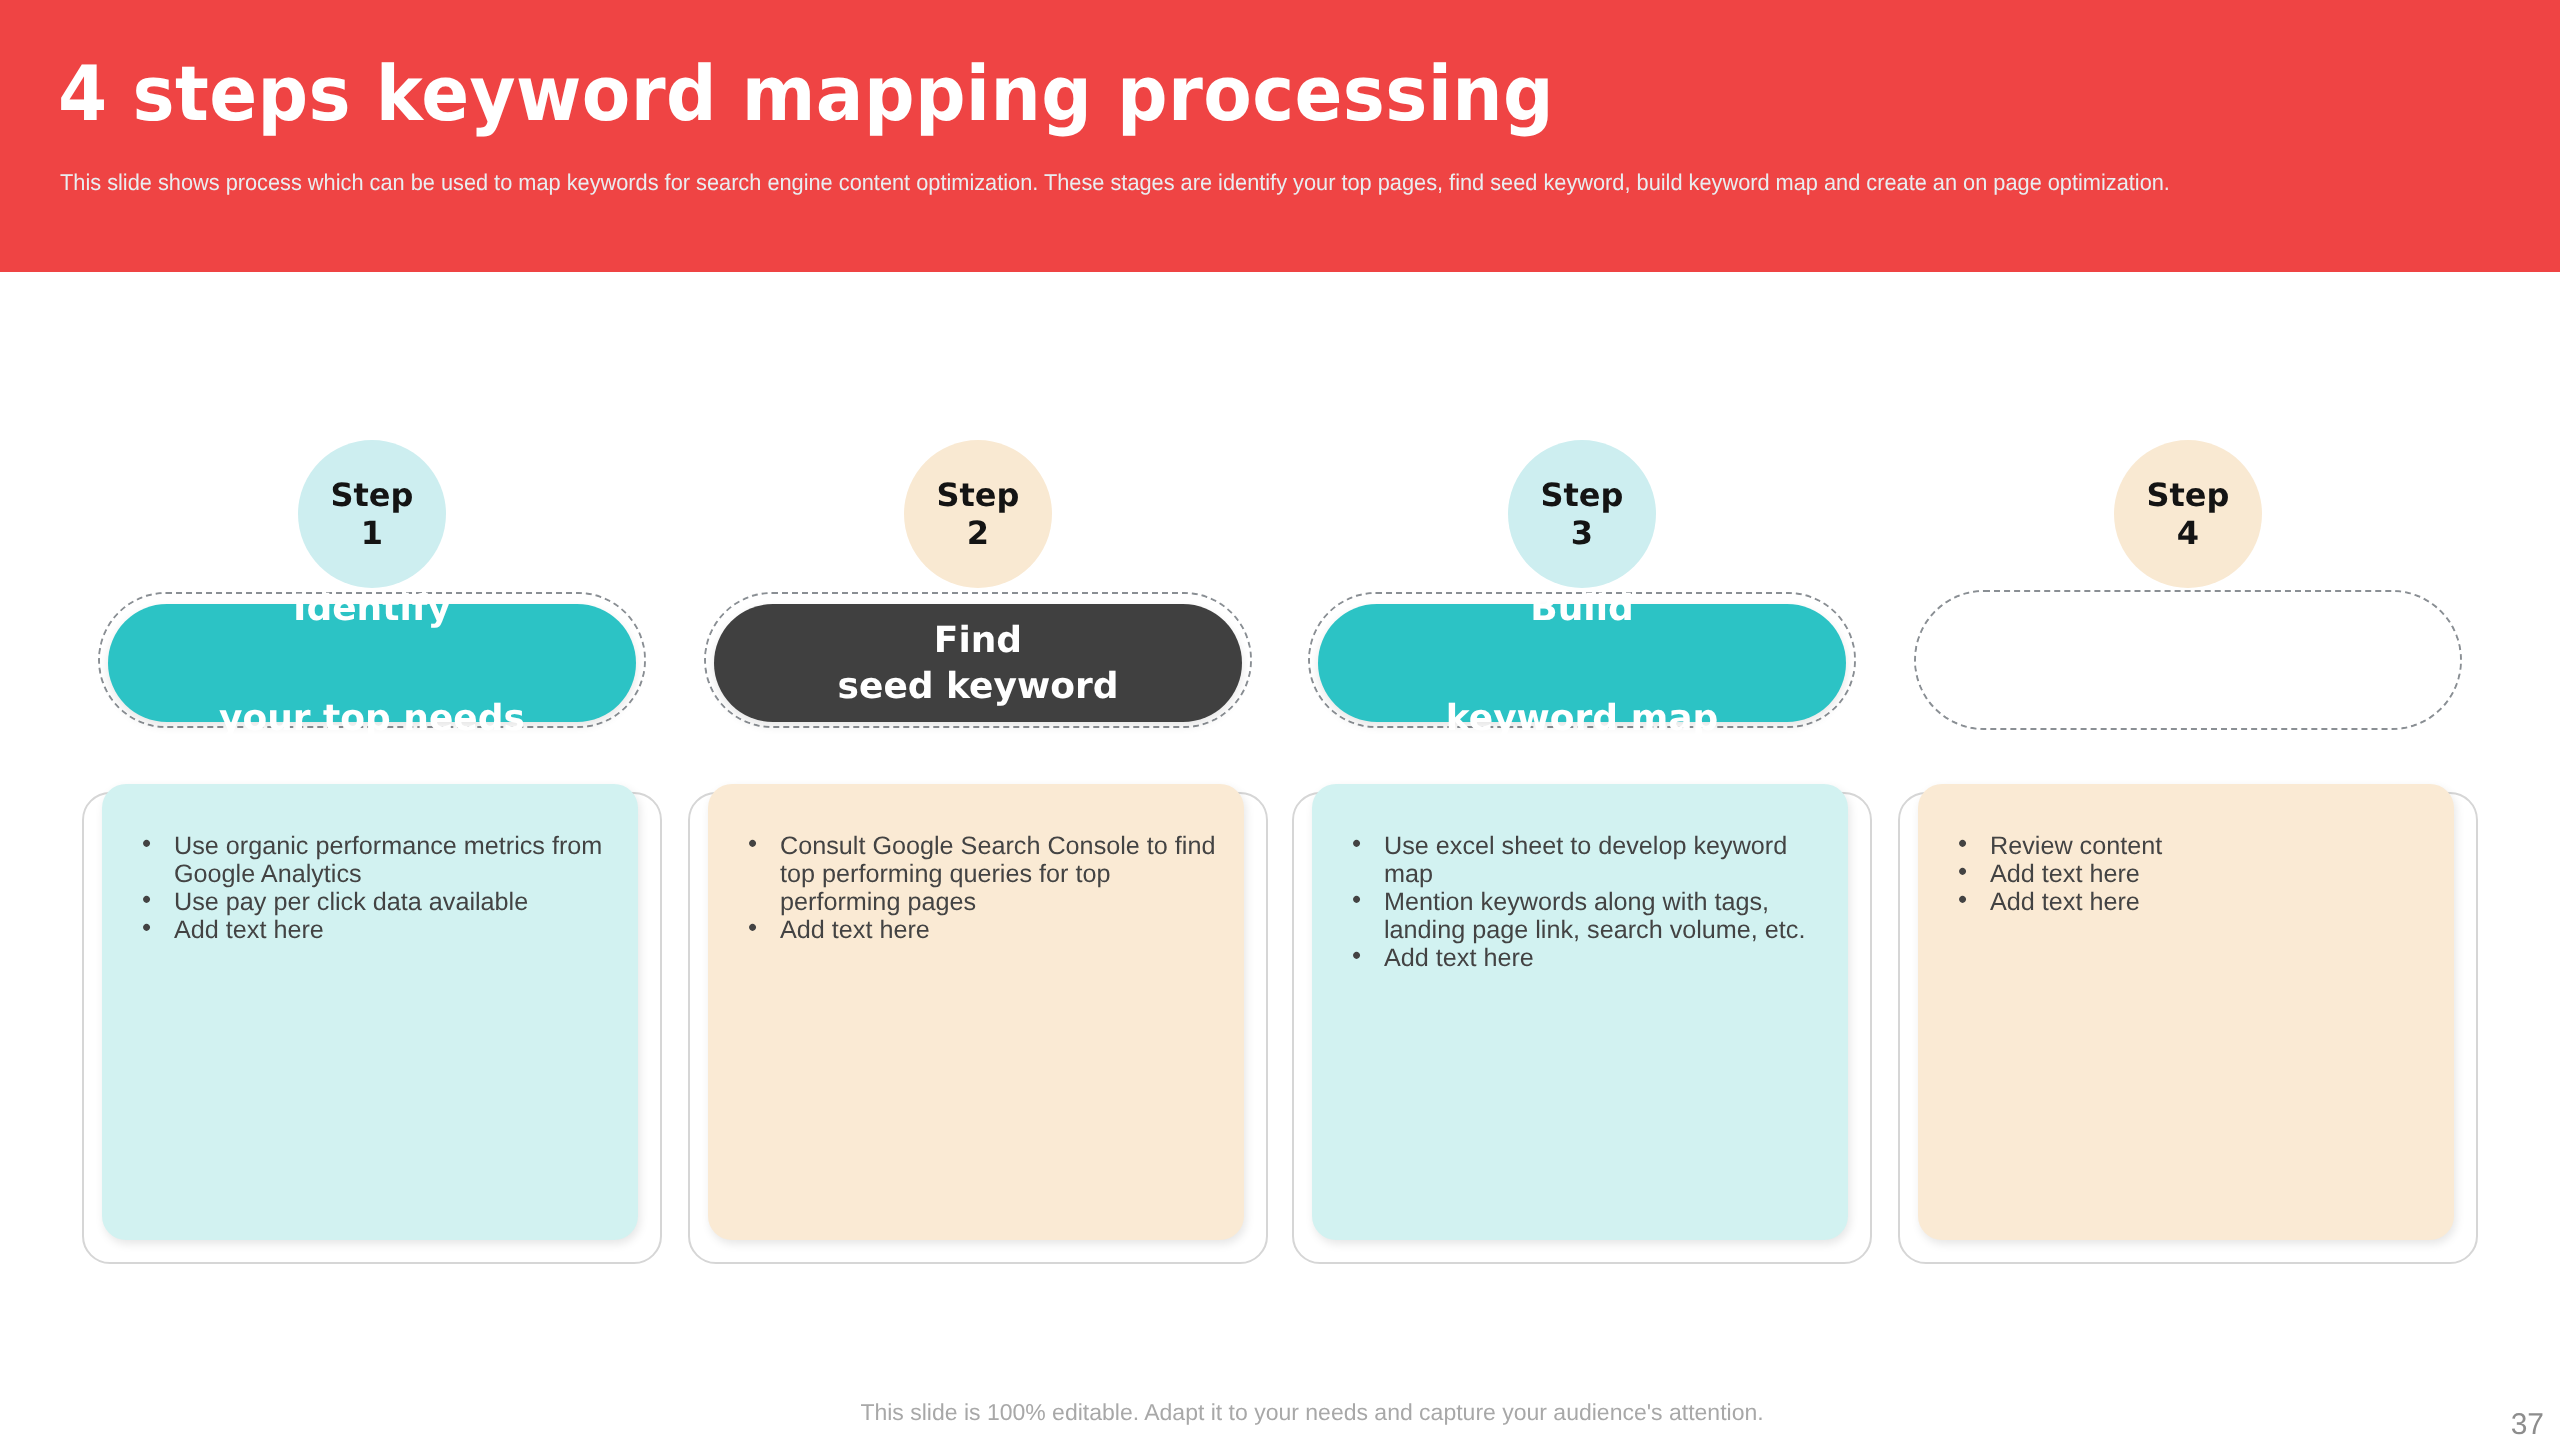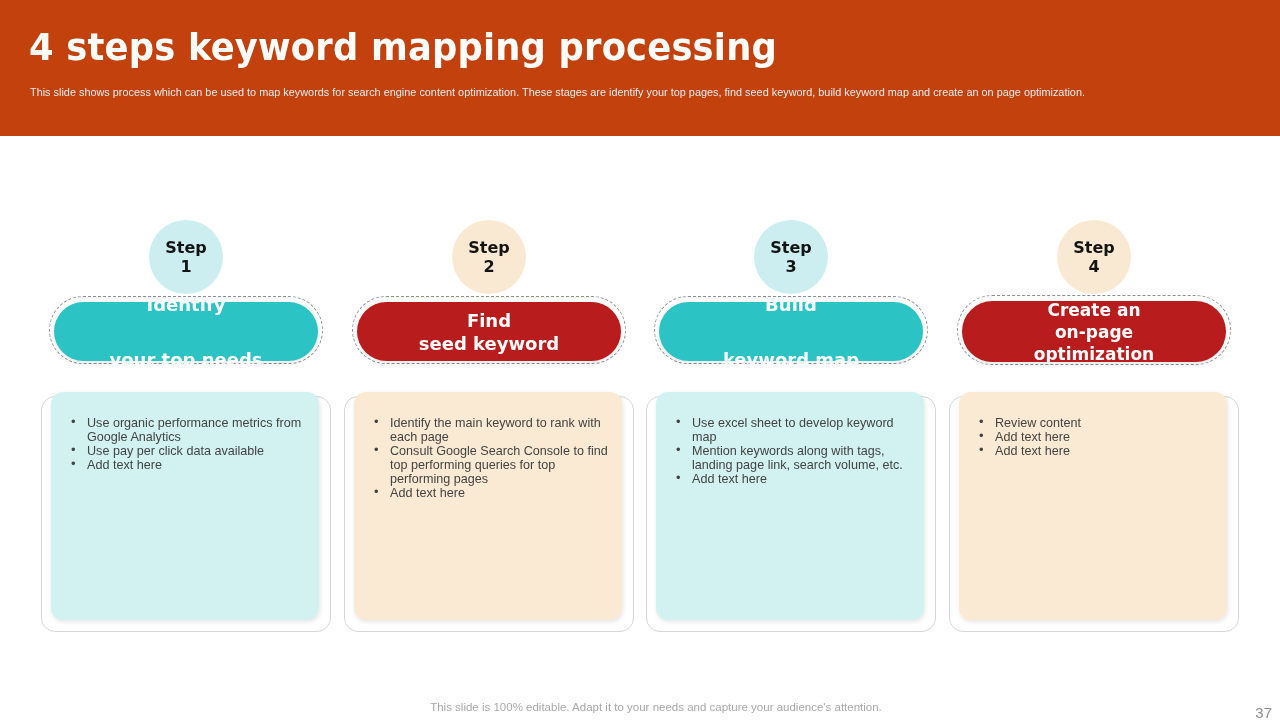--- a/index.html
+++ b/index.html
@@ -16,21 +16,21 @@
     overflow: hidden;
     position: relative;
   }
 
   
   .header {
     position: absolute;
     left: 0; top: 0;
     width: 1280px;
     height: 136px;
-    background: #c2410c;
+    background: #ef4444;
   }
   .header-title {
     position: absolute;
     left: 29px;
     top: 25px;
     font-size: 38px;
     font-weight: bold;
     color: #ffffff;
     letter-spacing: 0.2px;
     font-family: "DejaVu Sans", sans-serif;
@@ -138,21 +138,21 @@
     justify-content: center;
     color: #ffffff;
     font-family: "DejaVu Sans", sans-serif;
     font-weight: bold;
     font-size: 18px;
     line-height: 23px;
     text-align: center;
     box-shadow: 0 2px 5px rgba(0,0,0,0.10);
   }
   .pill.teal { background: #2cc3c5; gap: 32px; }
-  .pill.orange { background: #b91c1c; }
+  .pill.orange { background: #404040; }
   .pill.three-line {
     font-size: 17px;
     line-height: 22px;
   }
 
   
   .card-outer {
     position: absolute;
     top: 240px;
     left: 6px;
@@ -258,21 +258,20 @@
     <div class="pill-wrap">
       <div class="pill-dash"></div>
       <div class="pill orange">
         <span>Find</span>
         <span>seed keyword</span>
       </div>
     </div>
     <div class="card-outer"></div>
     <div class="card-inner cream">
       <ul class="bullets">
-        <li>Identify the main keyword to rank with each page</li>
         <li>Consult Google Search Console to find top performing queries for top performing pages</li>
         <li>Add text here</li>
       </ul>
     </div>
   </div>
 
   <div class="col c3">
     <div class="step-circle teal">
       <span class="step-word">Step</span>
       <span class="step-num">3</span>
@@ -294,25 +293,20 @@
     </div>
   </div>
 
   <div class="col c4">
     <div class="step-circle cream">
       <span class="step-word">Step</span>
       <span class="step-num">4</span>
     </div>
     <div class="pill-wrap tall">
       <div class="pill-dash"></div>
-      <div class="pill orange three-line">
-        <span>Create an</span>
-        <span>on-page</span>
-        <span>optimization</span>
-      </div>
     </div>
     <div class="card-outer"></div>
     <div class="card-inner cream">
       <ul class="bullets">
         <li>Review content</li>
         <li>Add text here</li>
         <li>Add text here</li>
       </ul>
     </div>
   </div>

